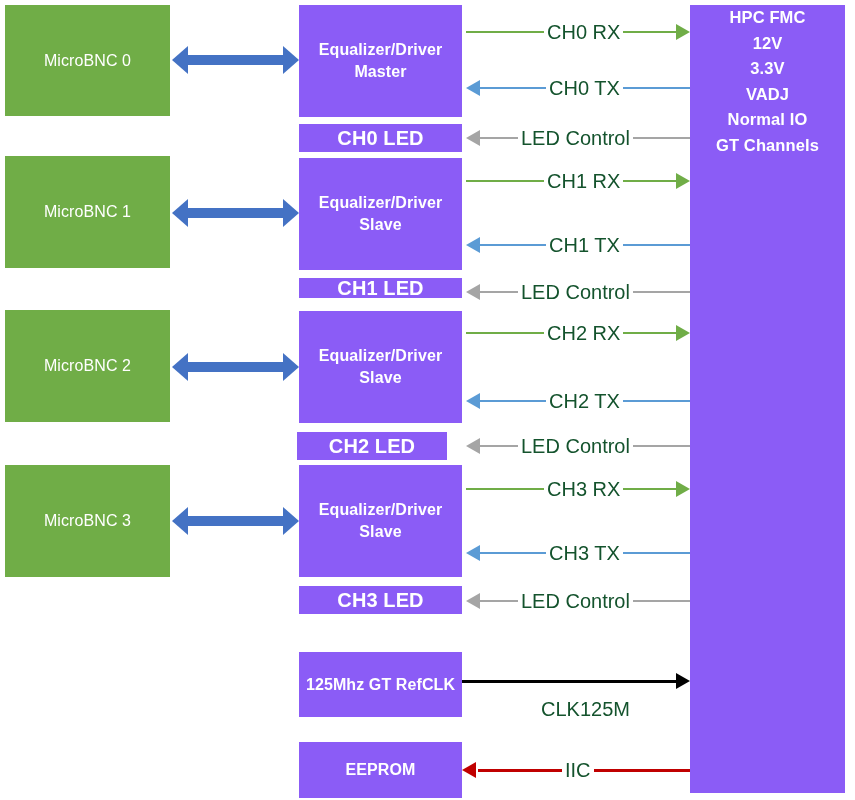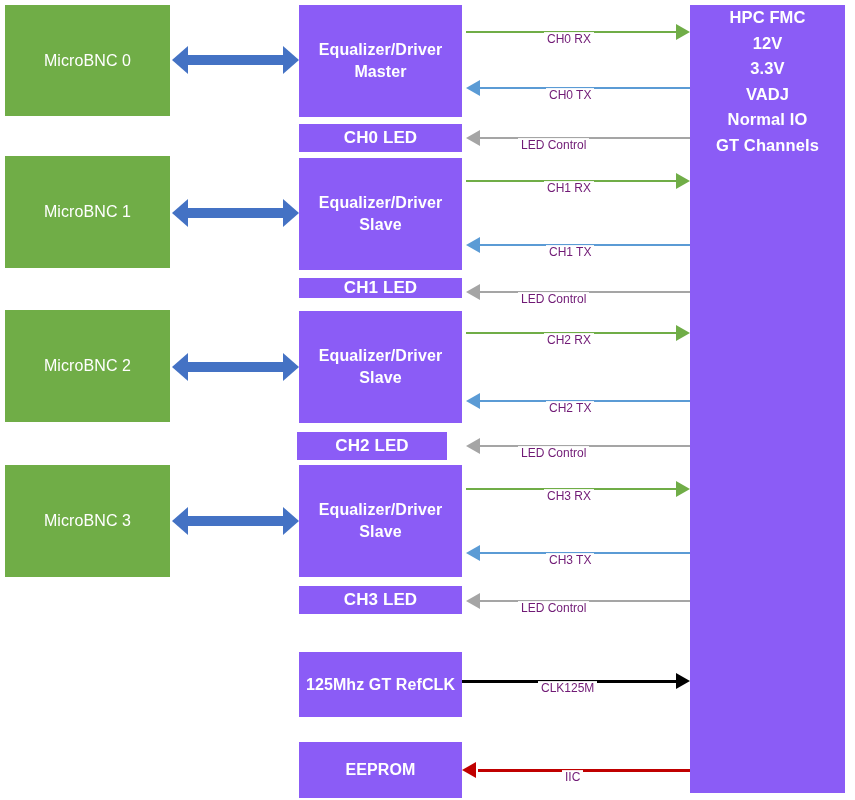--- a/index.html
+++ b/index.html
@@ -42,21 +42,21 @@
   }
   .box.fmc {
     align-items: flex-start;
     justify-content: center;
     font-size: 16.5px;
     line-height: 1.55;
   }
   .box.fmc .lbl {
   }
   .box.ledbar {
-    font-size: 17px;
+    font-size: 20px;
   }
   .conn {
     position: absolute;
     height: 0;
   }
   .conn .line {
     position: absolute;
     left: 0;
     top: 0;
     height: 2px;
@@ -75,25 +75,25 @@
     border-left-width: 14px;
     border-left-style: solid;
   }
   .conn .head.left {
     transform: translateY(-8px);
     border-right-width: 14px;
     border-right-style: solid;
   }
   .conn .clabel {
     position: absolute;
-    top: 8px;
+    top: 0;
     transform: translateY(-50%);
     background: #ffffff;
-    color: #701a75;
-    font-size: 12px;
+    color: #14532d;
+    font-size: 20px;
     padding: 1px 3px;
     white-space: nowrap;
     line-height: 1.15;
   }
   
   .biarrow {
     position: absolute;
     height: 28px;
   }
   .biarrow .shaft {
@@ -274,21 +274,21 @@
     <span class="clabel" style="left:52px;">LED Control</span>
   </div>
 
   <div class="box blue" style="left:299px; top:652px; width:163px; height:65px;">
     <span class="lbl">125Mhz GT RefCLK</span>
   </div>
 
   <div class="conn" style="left:462px; top:681px; width:228px;">
     <span class="line" style="width:214px; height:3px; background:#000000;"></span>
     <span class="head right" style="left:214px; border-left-color:#000000;"></span>
-    <span class="clabel" style="left:76px;">CLK125M</span>
+    <span class="clabel" style="left:76px;margin-top:28px;">CLK125M</span>
   </div>
 
   <div class="box blue" style="left:299px; top:742px; width:163px; height:56px;">
     <span class="lbl">EEPROM</span>
   </div>
 
   <div class="conn" style="left:462px; top:770px; width:228px;">
     <span class="line" style="left:16px; width:212px; height:3px; background:#C00000;"></span>
     <span class="head left" style="left:0px; border-right-color:#C00000;"></span>
     <span class="clabel" style="left:100px;">IIC</span>

